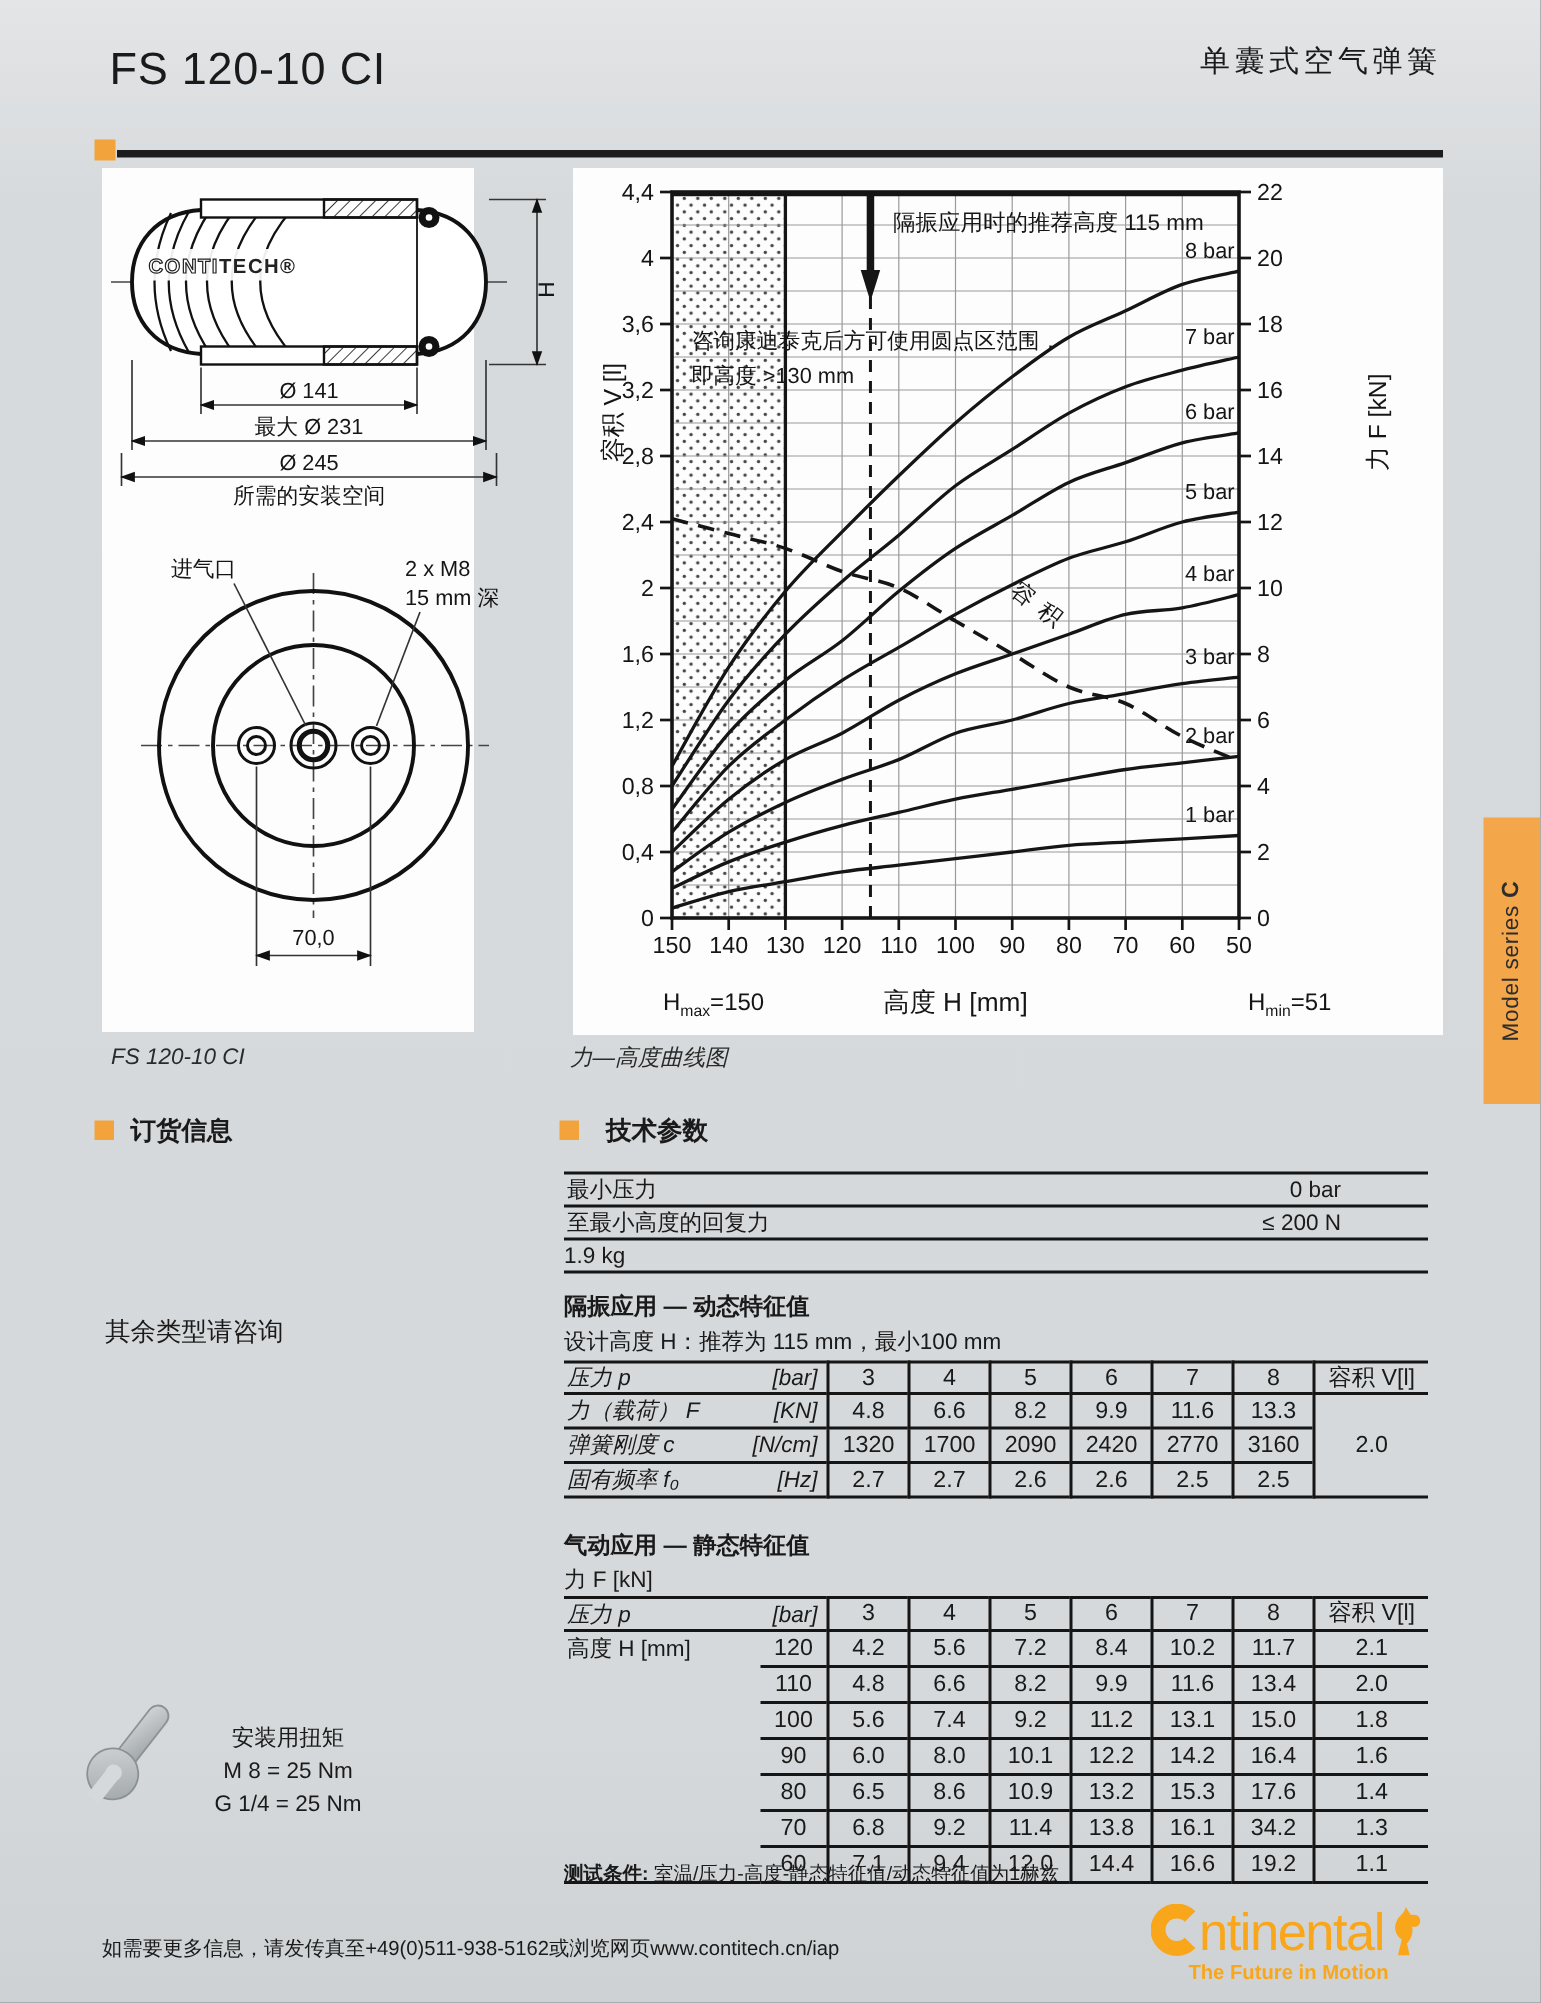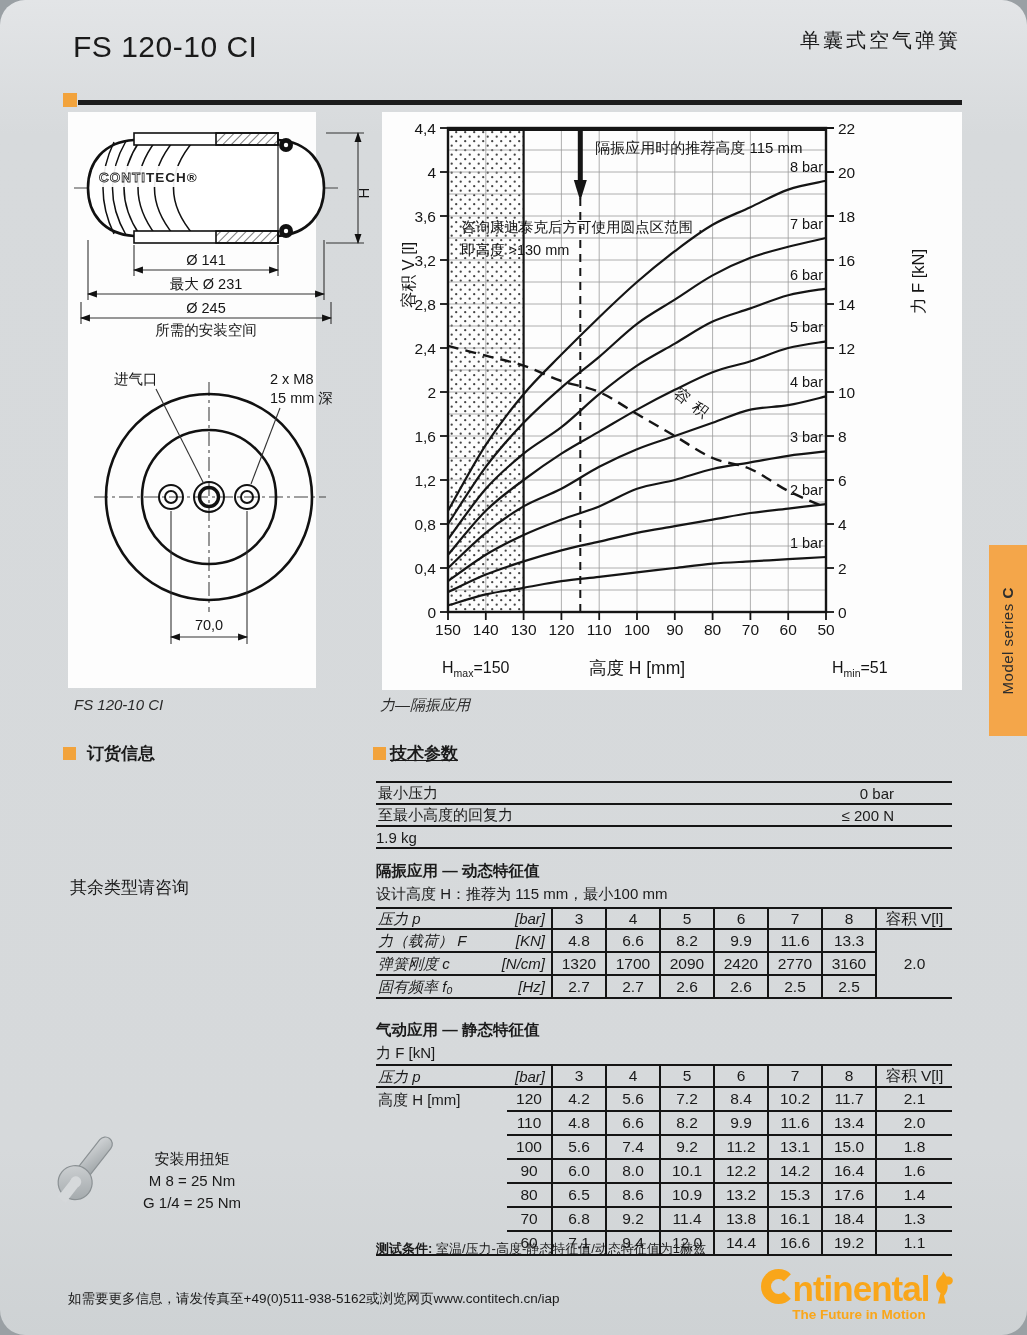--- a/index.html
+++ b/index.html
@@ -1,18 +1,18 @@
 <!DOCTYPE html>
 <html><head>
 <meta charset="utf-8">
 <style>
   html,body{margin:0;padding:0;background:#9aa0a4;}
   .page{position:relative;width:1027px;height:1335px;margin:0 auto;overflow:hidden;
         background:linear-gradient(180deg,#e3e5e7 0%,#d7dadc 10%,#d6d9db 86%,#ced2d4 100%);
-        font-family:"Liberation Sans","DejaVu Sans",sans-serif;color:#1a1a1a;border-radius:25px;}
+        font-family:"Liberation Sans","DejaVu Sans",sans-serif;color:#1a1a1a;}
   .abs{position:absolute;}
   .title-left{left:73px;top:30px;font-size:30px;letter-spacing:.5px;}
   .title-right{right:66px;top:27px;font-size:20px;letter-spacing:3px;font-family:"Liberation Serif","DejaVu Serif",serif;}
   .rule-line{left:78px;top:100px;width:884px;height:5px;background:#1c1c1c;}
   .sq{width:14px;height:14px;background:#F2A33C;}
   .panel{position:absolute;background:#fdfdfd;}
   .panel-left{left:68px;top:112px;width:248px;height:576px;}
   .panel-right{left:382px;top:112px;width:580px;height:578px;}
   .caption{font-style:italic;font-size:15px;color:#2a2a2a;}
   .sec-h{font-weight:bold;font-size:17px;}
@@ -46,21 +46,21 @@
   .side-tab b{font-size:15.5px;}
 
   
   .torque{left:128px;top:1148px;width:128px;text-align:center;font-size:15px;line-height:22px;}
 
   
   .footer-note{left:68px;top:1290px;font-size:13.5px;}
   .logo{left:750px;top:1268px;width:218px;text-align:center;color:#F9A61A;}
   .logo-line{display:flex;align-items:flex-end;justify-content:center;}
   .logo-c{display:inline-block;width:15px;height:15px;border:10px solid #F9A61A;border-right-color:transparent;border-radius:50%;margin-right:-3px;margin-bottom:2px;}
-  .logo-rest{font-size:35px;font-weight:bold;letter-spacing:-1px;line-height:1;}
+  .logo-rest{font-size:35px;font-weight:normal;letter-spacing:-1px;line-height:1;}
   .tagline{font-size:13.5px;font-weight:bold;margin-top:1px;}
 </style>
 </head>
 <body>
 
 <div class="page">
 
   <div class="abs title-left">FS 120-10 CI</div>
   <div class="abs title-right">单囊式空气弹簧</div>
   <div class="abs sq" style="left:63px;top:93px;"></div>
@@ -294,21 +294,21 @@
         <text x="456" y="21.5" font-size="15.5" stroke="none">22</text>
         <text transform="translate(32,196) rotate(-90)" font-size="16.5">容积  V [l]</text>
         <text transform="translate(542,202) rotate(-90)" font-size="16.5">力  F [kN]</text>
         <text x="255" y="562" text-anchor="middle" font-size="17.5">高度 H [mm]</text>
         <text x="60" y="561" text-anchor="start" font-size="16"><tspan>H</tspan><tspan font-size="10.5" dy="4">max</tspan><tspan font-size="16" dy="-4">=150</tspan></text>
         <text x="450" y="561" text-anchor="start" font-size="16"><tspan>H</tspan><tspan font-size="10.5" dy="4">min</tspan><tspan font-size="16" dy="-4">=51</tspan></text>
       </svg>
   </div>
 
   <div class="abs caption" style="left:74px;top:696px;">FS 120-10 CI</div>
-  <div class="abs caption" style="left:380px;top:696px;">力—隔振应用</div>
+  <div class="abs caption" style="left:380px;top:696px;">力—高度曲线图</div>
 
   <div class="abs sq" style="left:63px;top:747px;width:13px;height:13px;"></div>
   <div class="abs sec-h" style="left:87px;top:742px;">订货信息</div>
   <div class="abs" style="left:70px;top:876px;font-size:17px;">其余类型请咨询</div>
 
   <svg class="abs" style="left:54px;top:1128px;" width="62" height="86" viewBox="0 0 62 86">
     <defs>
       <linearGradient id="wg" x1="0" y1="0" x2="1" y2="1">
         <stop offset="0" stop-color="#d3d6d8"></stop>
           <stop offset="1" stop-color="#9da3a6"></stop>
@@ -321,21 +321,21 @@
       <circle cx="31" cy="57" r="5.5" fill="#d6d9db"></circle>
     </g>
   </svg>
   <div class="abs torque">
     <div>安装用扭矩</div>
     <div>M 8 = 25 Nm</div>
     <div>G 1/4 = 25 Nm</div>
   </div>
 
   <div class="abs sq" style="left:373px;top:747px;width:13px;height:13px;"></div>
-  <div class="abs sec-h" style="left:390px;top:742px;text-decoration:underline;">技术参数</div>
+  <div class="abs sec-h" style="left:404px;top:742px;">技术参数</div>
   <div class="abs params" id="params-table">
       <div class="prow first">
         <span class="plabel">最小压力</span>
         <span class="pvalue">0 bar</span>
       </div>
       <div class="prow">
         <span class="plabel">至最小高度的回复力</span>
         <span class="pvalue">≤ 200 N</span>
       </div>
       <div class="prow">
@@ -444,21 +444,21 @@
       <div class="tc num bl bb">13.2</div>
       <div class="tc num bl bb">15.3</div>
       <div class="tc num bl bb">17.6</div>
       <div class="tc num bl bb">1.4</div>
       <div class="tc num bb">70</div>
       <div class="tc num bl bb">6.8</div>
       <div class="tc num bl bb">9.2</div>
       <div class="tc num bl bb">11.4</div>
       <div class="tc num bl bb">13.8</div>
       <div class="tc num bl bb">16.1</div>
-      <div class="tc num bl bb">18.4</div>
+      <div class="tc num bl bb">34.2</div>
       <div class="tc num bl bb">1.3</div>
       <div class="tc num bb">60</div>
       <div class="tc num bl bb">7.1</div>
       <div class="tc num bl bb">9.4</div>
       <div class="tc num bl bb">12.0</div>
       <div class="tc num bl bb">14.4</div>
       <div class="tc num bl bb">16.6</div>
       <div class="tc num bl bb">19.2</div>
       <div class="tc num bl bb">1.1</div>
     </div>

